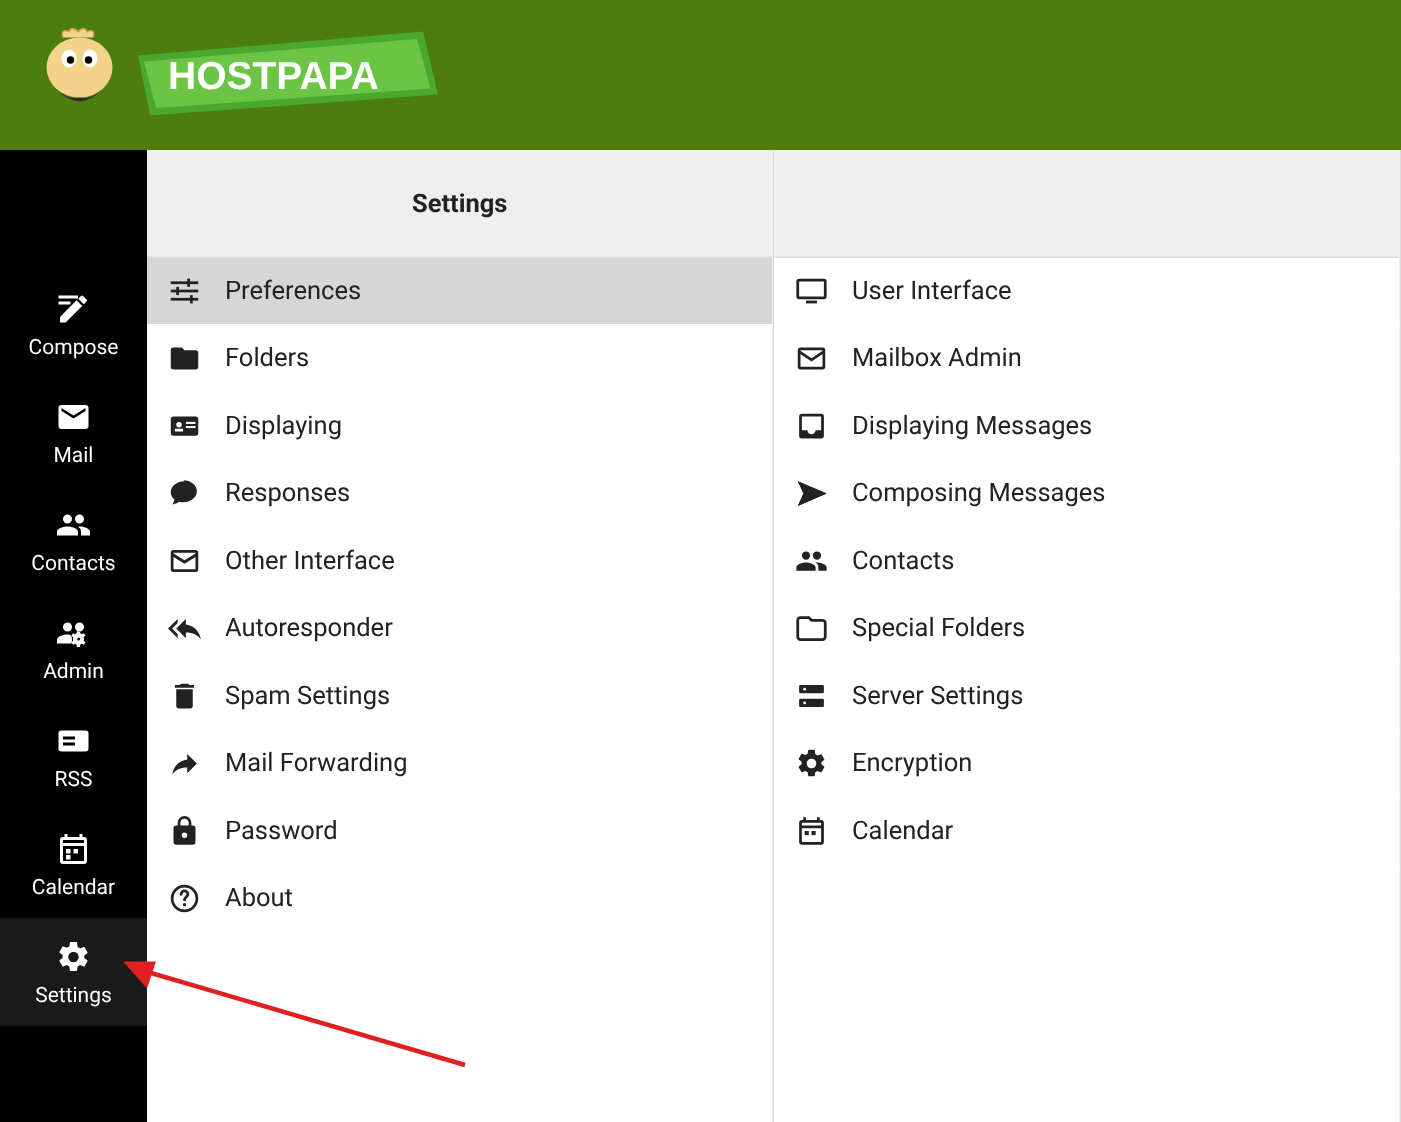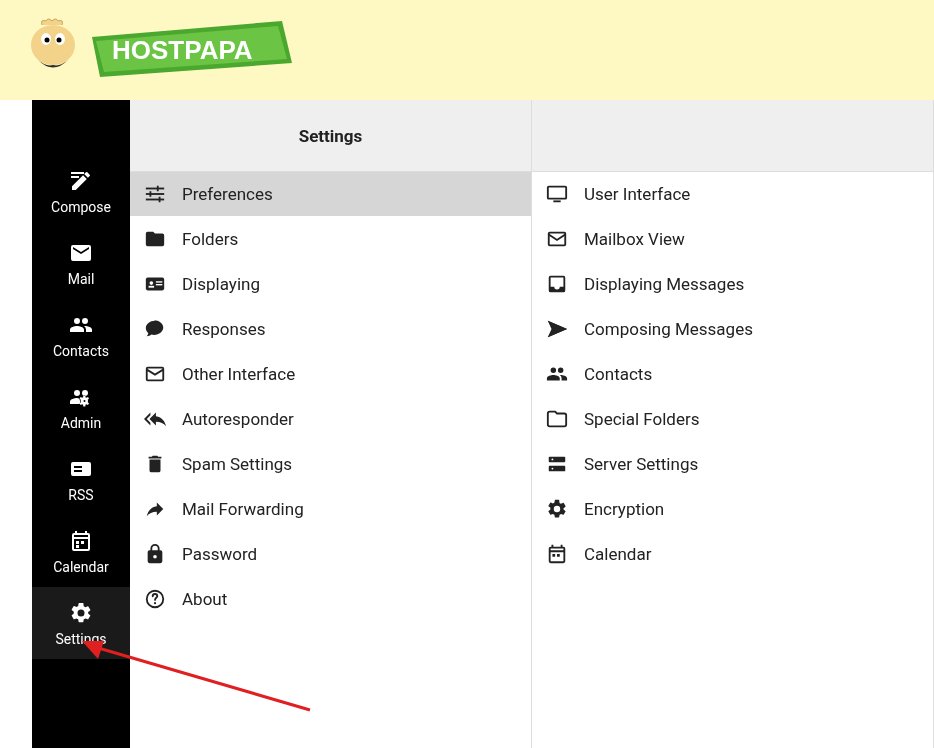--- a/index.html
+++ b/index.html
@@ -1,20 +1,20 @@
 <!DOCTYPE html>
 <html><head>
   <meta charset="utf-8">
   <style>
     * { box-sizing: border-box; margin: 0; padding: 0; }
     body { font-family: -apple-system, BlinkMacSystemFont, "Segoe UI", Roboto, Arial, sans-serif; font-size: 16px; color: #222; background: #fff; width: 934px; height: 748px; overflow: hidden; position: relative; }
-    .logo-area { height: 100px; display: flex; align-items: center; padding-left: 18px; background: #fef9c3; }
+    .logo-area { height: 100px; display: flex; align-items: center; padding-left: 18px; background: #4d7c0f; }
     .logo { display: flex; align-items: center; gap: 4px; }
     .main-row { display: flex; height: 648px; }
-    .nav-sidebar { width: 98px; background: #000; display: flex; flex-direction: column; padding-top: 55px; margin-left: 32px; }
+    .nav-sidebar { width: 98px; background: #000; display: flex; flex-direction: column; padding-top: 80px; }
     .nav-item { display: flex; flex-direction: column; align-items: center; justify-content: center; color: #fff; padding: 14px 0 12px; cursor: pointer; font-size: 14px; gap: 6px; }
     .nav-item svg { width: 26px; height: 24px; fill: #fff; }
     .nav-item.active { background: #1a1a1a; }
     .content-area { flex: 1; display: flex; }
     .col { flex: 1; display: flex; flex-direction: column; border-right: 1px solid #ddd; }
     .col-header { height: 72px; background: #efefef; display: flex; align-items: center; justify-content: center; font-weight: 700; font-size: 17px; border-bottom: 1px solid #ddd; }
     .list { flex: 1; overflow: auto; text-align: right; }
     .list-item { display: flex; align-items: center; height: 45px; padding: 0 14px; gap: 16px; cursor: pointer; border-bottom: 1px solid #fff; }
     .list-item.selected { background: #d6d6d6; }
     .list-item svg { width: 22px; height: 22px; fill: #222; flex-shrink: 0; }
@@ -186,21 +186,21 @@
               <rect x="2" y="4" width="20" height="13" rx="1" fill="none" stroke="#222" stroke-width="2"></rect>
               <rect x="8" y="19" width="8" height="2"></rect>
             </svg>
           <span>User Interface</span>
         </div>
         <div class="list-item">
           <svg viewBox="0 0 24 24">
               <rect x="3" y="5" width="18" height="14" rx="1" fill="none" stroke="#222" stroke-width="2"></rect>
               <path d="M3 7l9 6 9-6" fill="none" stroke="#222" stroke-width="2"></path>
             </svg>
-          <span>Mailbox View</span>
+          <span>Mailbox Admin</span>
         </div>
         <div class="list-item">
           <svg viewBox="0 0 24 24">
               <path d="M19 3H5a2 2 0 0 0-2 2v14a2 2 0 0 0 2 2h14a2 2 0 0 0 2-2V5a2 2 0 0 0-2-2zm0 12h-4a3 3 0 0 1-6 0H5V5h14v10z"></path>
             </svg>
           <span>Displaying Messages</span>
         </div>
         <div class="list-item">
           <svg viewBox="0 0 24 24">
               <path d="M2 21 23 12 2 3l4 9-4 9zm6-9 13 0" fill="#222"></path>

